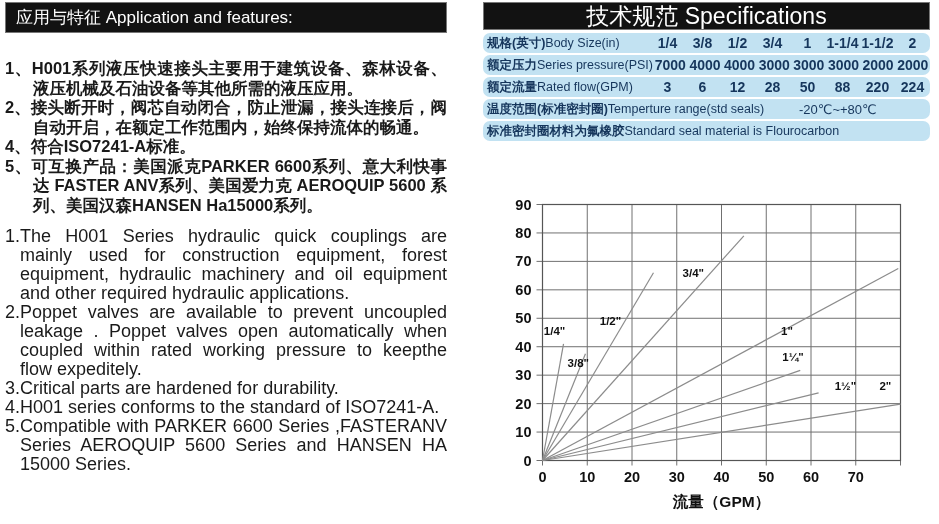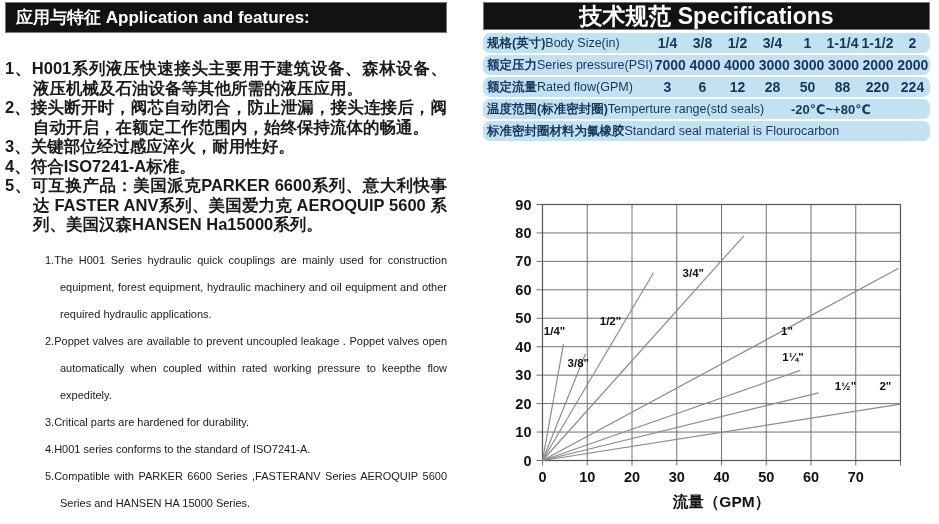--- a/index.html
+++ b/index.html
@@ -6,69 +6,68 @@
   body{
     font-family:"Liberation Sans","DejaVu Sans",sans-serif;
     color:#1a1a1a;
     width:939px;height:524px;position:relative;overflow:hidden;
   }
   .page{position:absolute;inset:0;background:#fff;}
 
   
   .left-col{position:absolute;left:5px;top:2px;width:442px;}
   .black-bar{
-    background:#121212;color:#fff;font-weight:bold;
+    background:#121212;color:#fff;font-weight:normal;
     border:1px solid #777;box-sizing:border-box;
     display:flex;align-items:center;
   }
   .left-col .black-bar{height:31px;font-size:17px;padding:0 10px;}
   .cn-list{margin-top:26px;}
   .cn-item{
     font-size:16.5px;font-weight:bold;line-height:19.5px;
     padding-left:28px;text-indent:-28px;text-align:justify;
   }
   .en-list{margin-top:12px;}
   .en-item{
-    font-size:11px;line-height:27px;
-    padding-left:15px;text-indent:-15px;text-align:justify;margin-left:40px;
+    font-size:18px;line-height:19px;
+    padding-left:15px;text-indent:-15px;text-align:justify;
   }
 
   
   .right-col{position:absolute;left:483px;top:2px;width:447px;}
   .right-col .black-bar{height:28px;font-size:23px;justify-content:center;}
   .spec-table{margin-top:3px;}
   .spec-row{
     background:#c2e2f2;color:#16365c;height:20px;margin-bottom:2px;
     display:flex;align-items:center;font-size:12.5px;white-space:nowrap;
     padding-left:4px;box-sizing:border-box;position:relative;border-radius:7px;
   }
   .spec-label{flex:0 0 163px;overflow:visible;}
   .spec-label .cn{font-weight:bold;}
   .spec-cell{flex:1 1 0;text-align:center;font-weight:bold;font-size:14px;}
-  .spec-wide{position:absolute;left:308px;font-weight:bold;font-size:13px;}
+  .spec-wide{position:absolute;left:316px;font-weight:normal;font-size:13px;}
 
   .chart-title{
     position:absolute;top:160px;left:0;width:100%;
     text-align:center;font-size:16.5px;font-weight:bold;color:#111;
   }
   .chart-svg{position:absolute;top:192px;left:0;}
 </style>
 </head>
 <body>
 
 <div class="page">
 
   <section class="left-col">
     <div class="black-bar">
       <span>应用与特征 Application and features:</span>
     </div>
     <div class="cn-list" id="cnList">
         <div class="cn-item">1、H001系列液压快速接头主要用于建筑设备、森林设备、液压机械及石油设备等其他所需的液压应用。</div>
         <div class="cn-item">2、接头断开时，阀芯自动闭合，防止泄漏，接头连接后，阀自动开启，在额定工作范围内，始终保持流体的畅通。</div>
-        <div class="cn-item">3、关键部位经过感应淬火，耐用性好。</div>
         <div class="cn-item">4、符合ISO7241-A标准。</div>
         <div class="cn-item">5、可互换产品：美国派克PARKER 6600系列、意大利快事达 FASTER ANV系列、美国爱力克 AEROQUIP 5600 系列、美国汉森HANSEN Ha15000系列。</div>
       </div>
     <div class="en-list" id="enList">
         <div class="en-item">1.The H001 Series hydraulic quick couplings are mainly used for construction equipment, forest equipment, hydraulic machinery and oil equipment and other required hydraulic applications.</div>
         <div class="en-item">2.Poppet valves are available to prevent uncoupled leakage . Poppet valves open automatically when coupled within rated working pressure to keepthe flow expeditely.</div>
         <div class="en-item">3.Critical parts are hardened for durability.</div>
         <div class="en-item">4.H001 series conforms to the standard of ISO7241-A.</div>
         <div class="en-item">5.Compatible with PARKER 6600 Series ,FASTERANV Series AEROQUIP 5600 Series and HANSEN HA 15000 Series.</div>
       </div>

